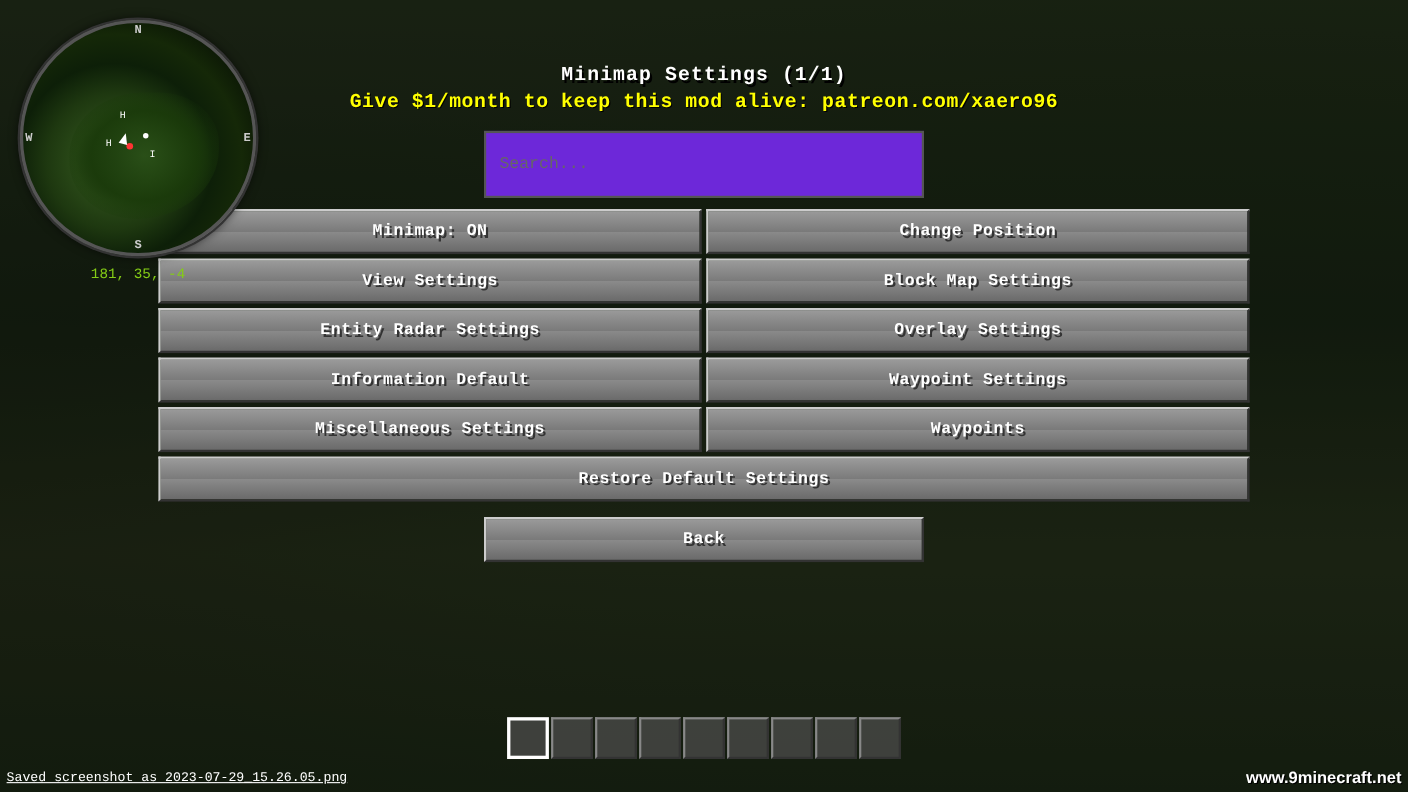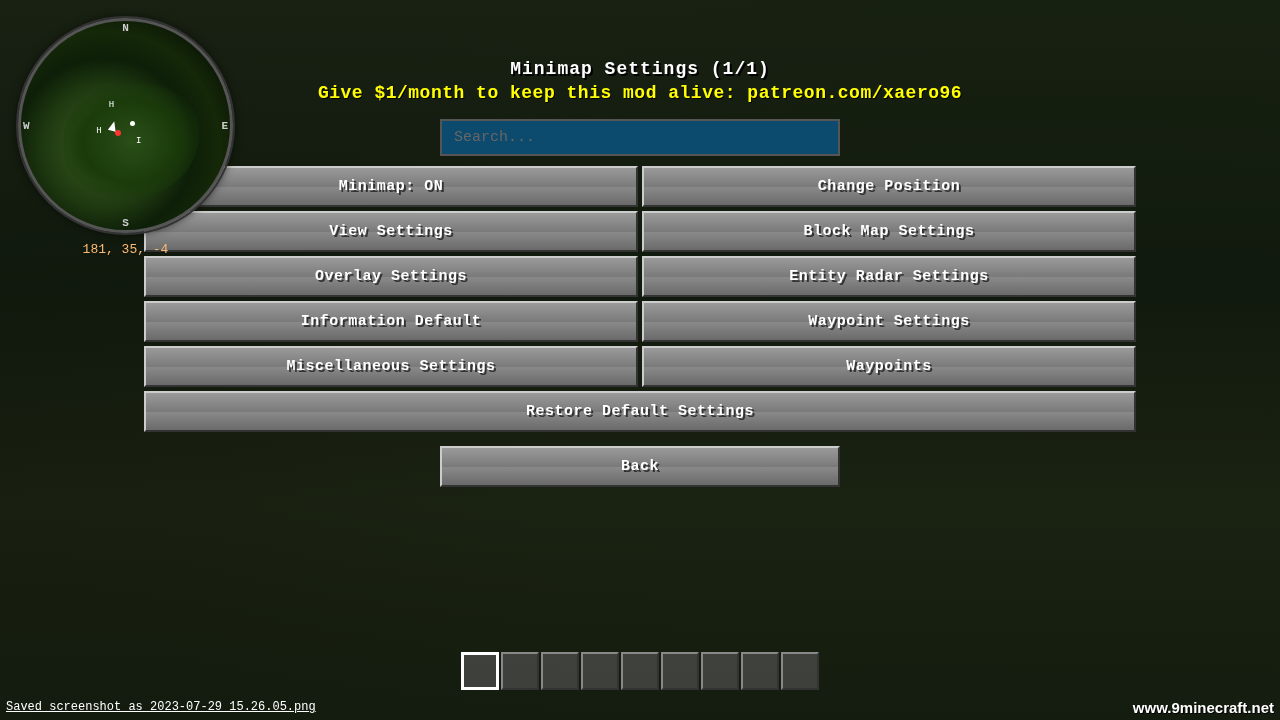--- a/index.html
+++ b/index.html
@@ -88,21 +88,21 @@
     .compass-e { right: 5px; top: 50%; transform: translateY(-50%); }
     .compass-w { left: 5px; top: 50%; transform: translateY(-50%); }
 
     
     .minimap-coords {
       position: absolute;
       top: 242px;
       left: 18px;
       width: 215px;
       text-align: center;
-      color: #fdba74;
+      color: #84cc16;
       font-family: 'Courier New', monospace;
       font-size: 13px;
       z-index: 10;
     }
 
     
     .ui-container {
       position: absolute;
       top: 0;
       left: 0;
@@ -138,26 +138,26 @@
       letter-spacing: 0.5px;
     }
 
     .search-bar {
       margin-top: 16px;
       width: 400px;
     }
 
     .search-input {
       width: 100%;
-      background: #0c4a6e;
+      background: #6d28d9;
       border: 2px solid #555;
       color: #aaa;
       font-family: 'Courier New', monospace;
       font-size: 15px;
-      padding: 8px 12px;
+      padding: 20px 12px;
       outline: none;
     }
 
     .search-input::placeholder {
       color: #666;
     }
 
     .buttons-grid {
       display: grid;
       grid-template-columns: 1fr 1fr;
@@ -339,22 +339,22 @@
     <input class="search-input" type="text" placeholder="Search..." style="">
   </div>
 
   <div class="buttons-grid">
     <button class="mc-button">Minimap: ON</button>
     <button class="mc-button">Change Position</button>
 
     <button class="mc-button">View Settings</button>
     <button class="mc-button">Block Map Settings</button>
 
+    <button class="mc-button">Entity Radar Settings</button>
     <button class="mc-button">Overlay Settings</button>
-    <button class="mc-button">Entity Radar Settings</button>
 
     <button class="mc-button">Information Default</button>
     <button class="mc-button">Waypoint Settings</button>
 
     <button class="mc-button">Miscellaneous Settings</button>
     <button class="mc-button">Waypoints</button>
 
     <button class="mc-button full-width">Restore Default Settings</button>
   </div>
 

